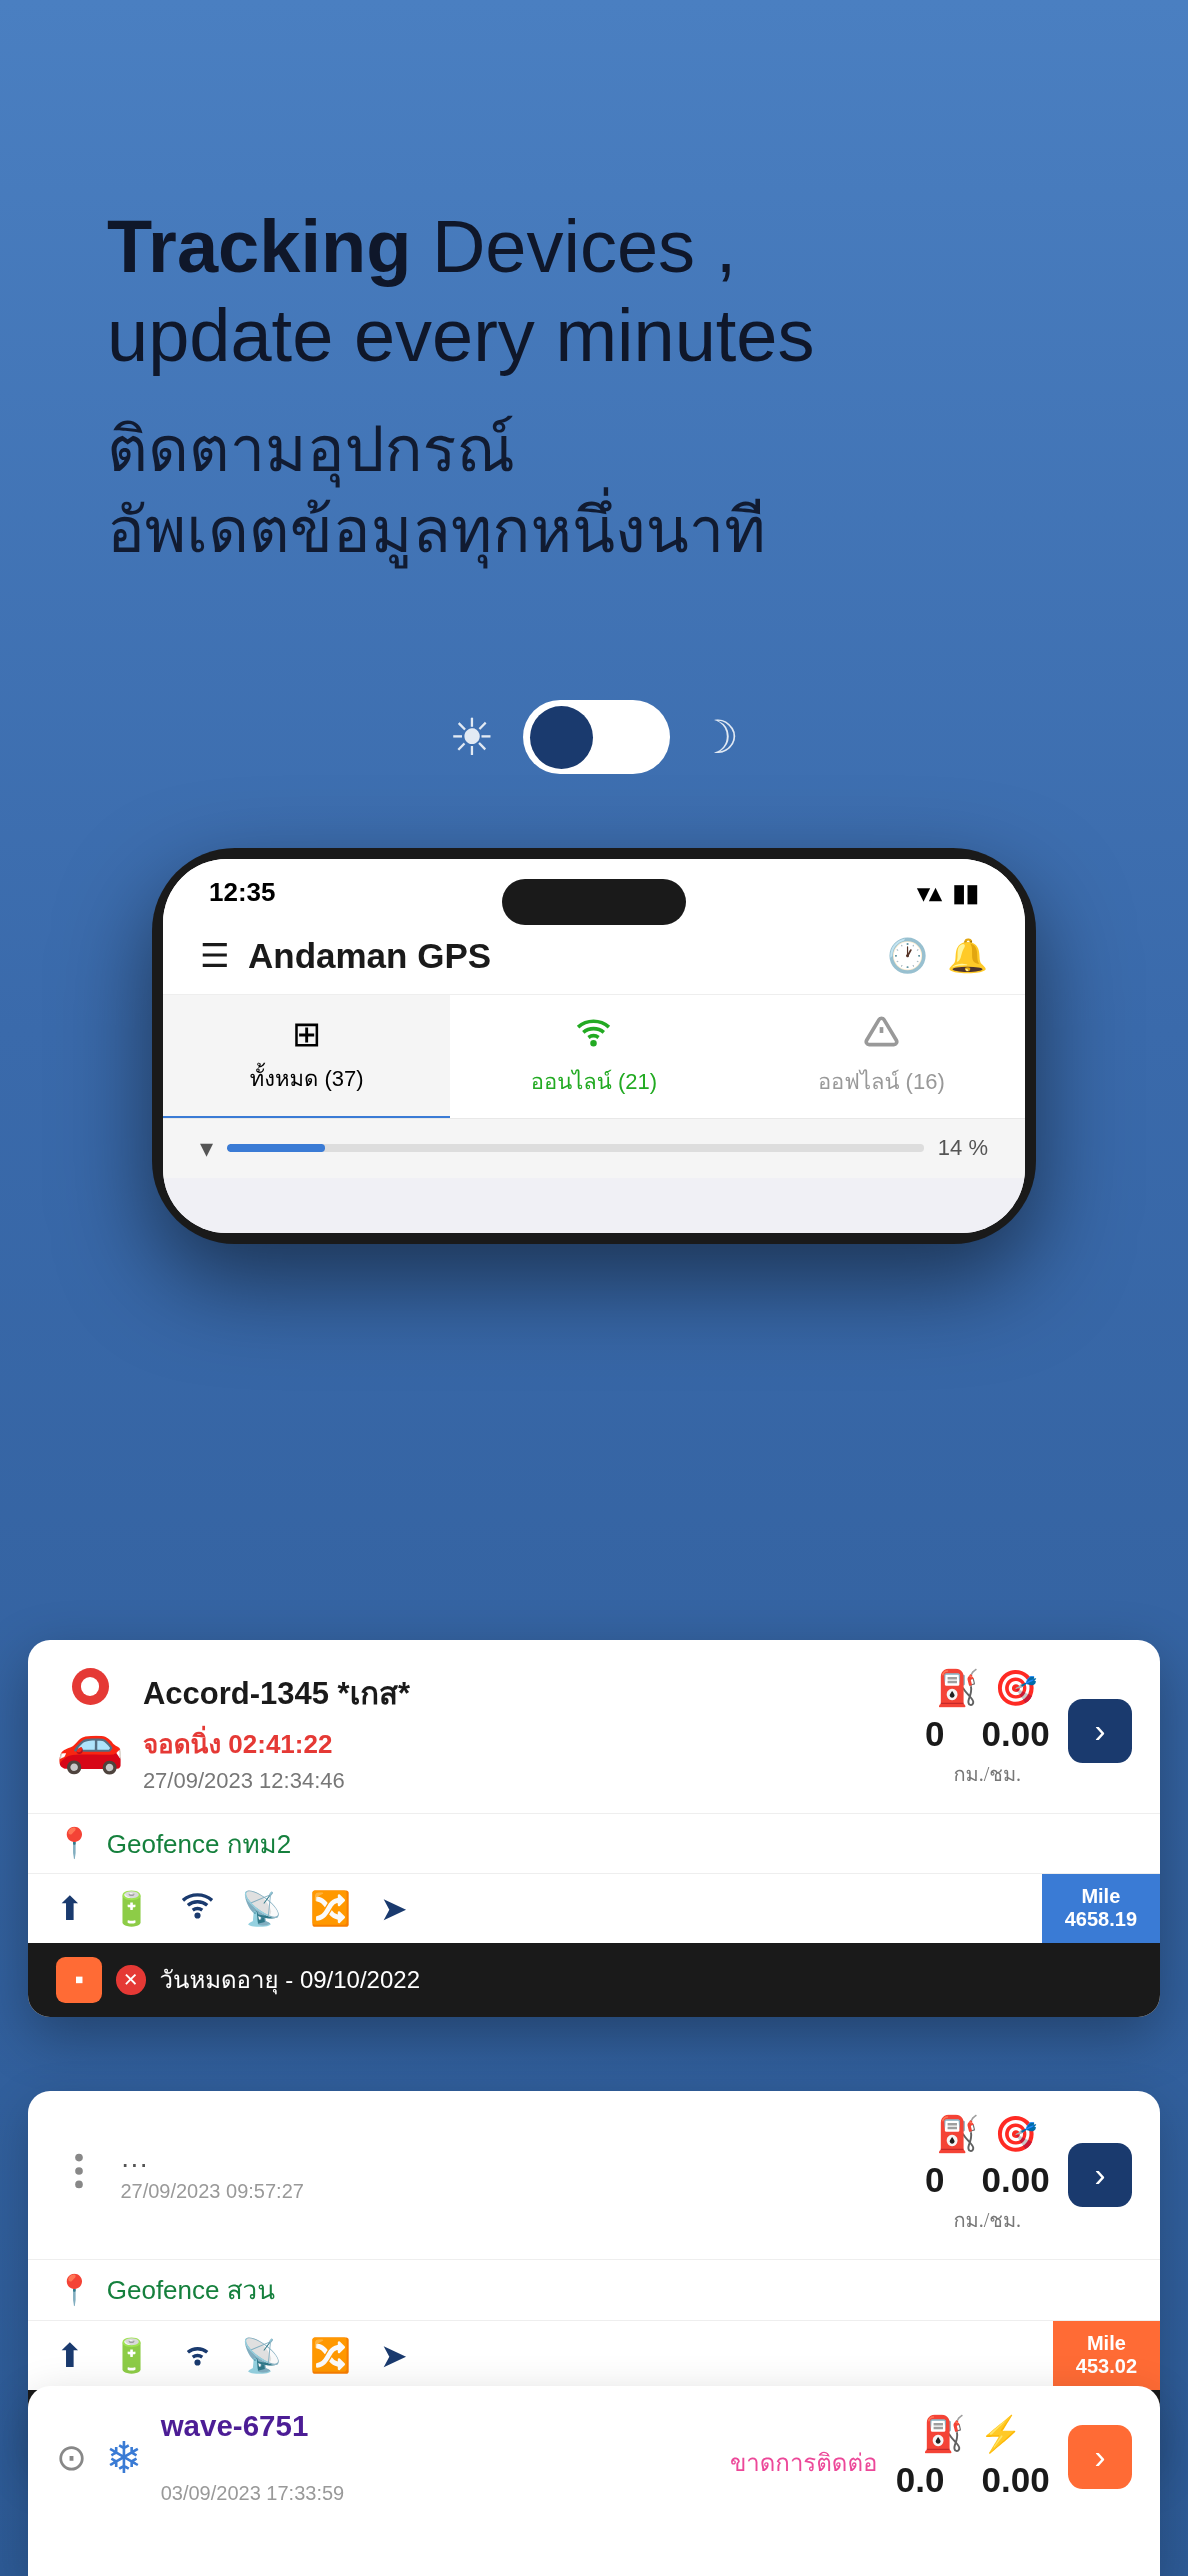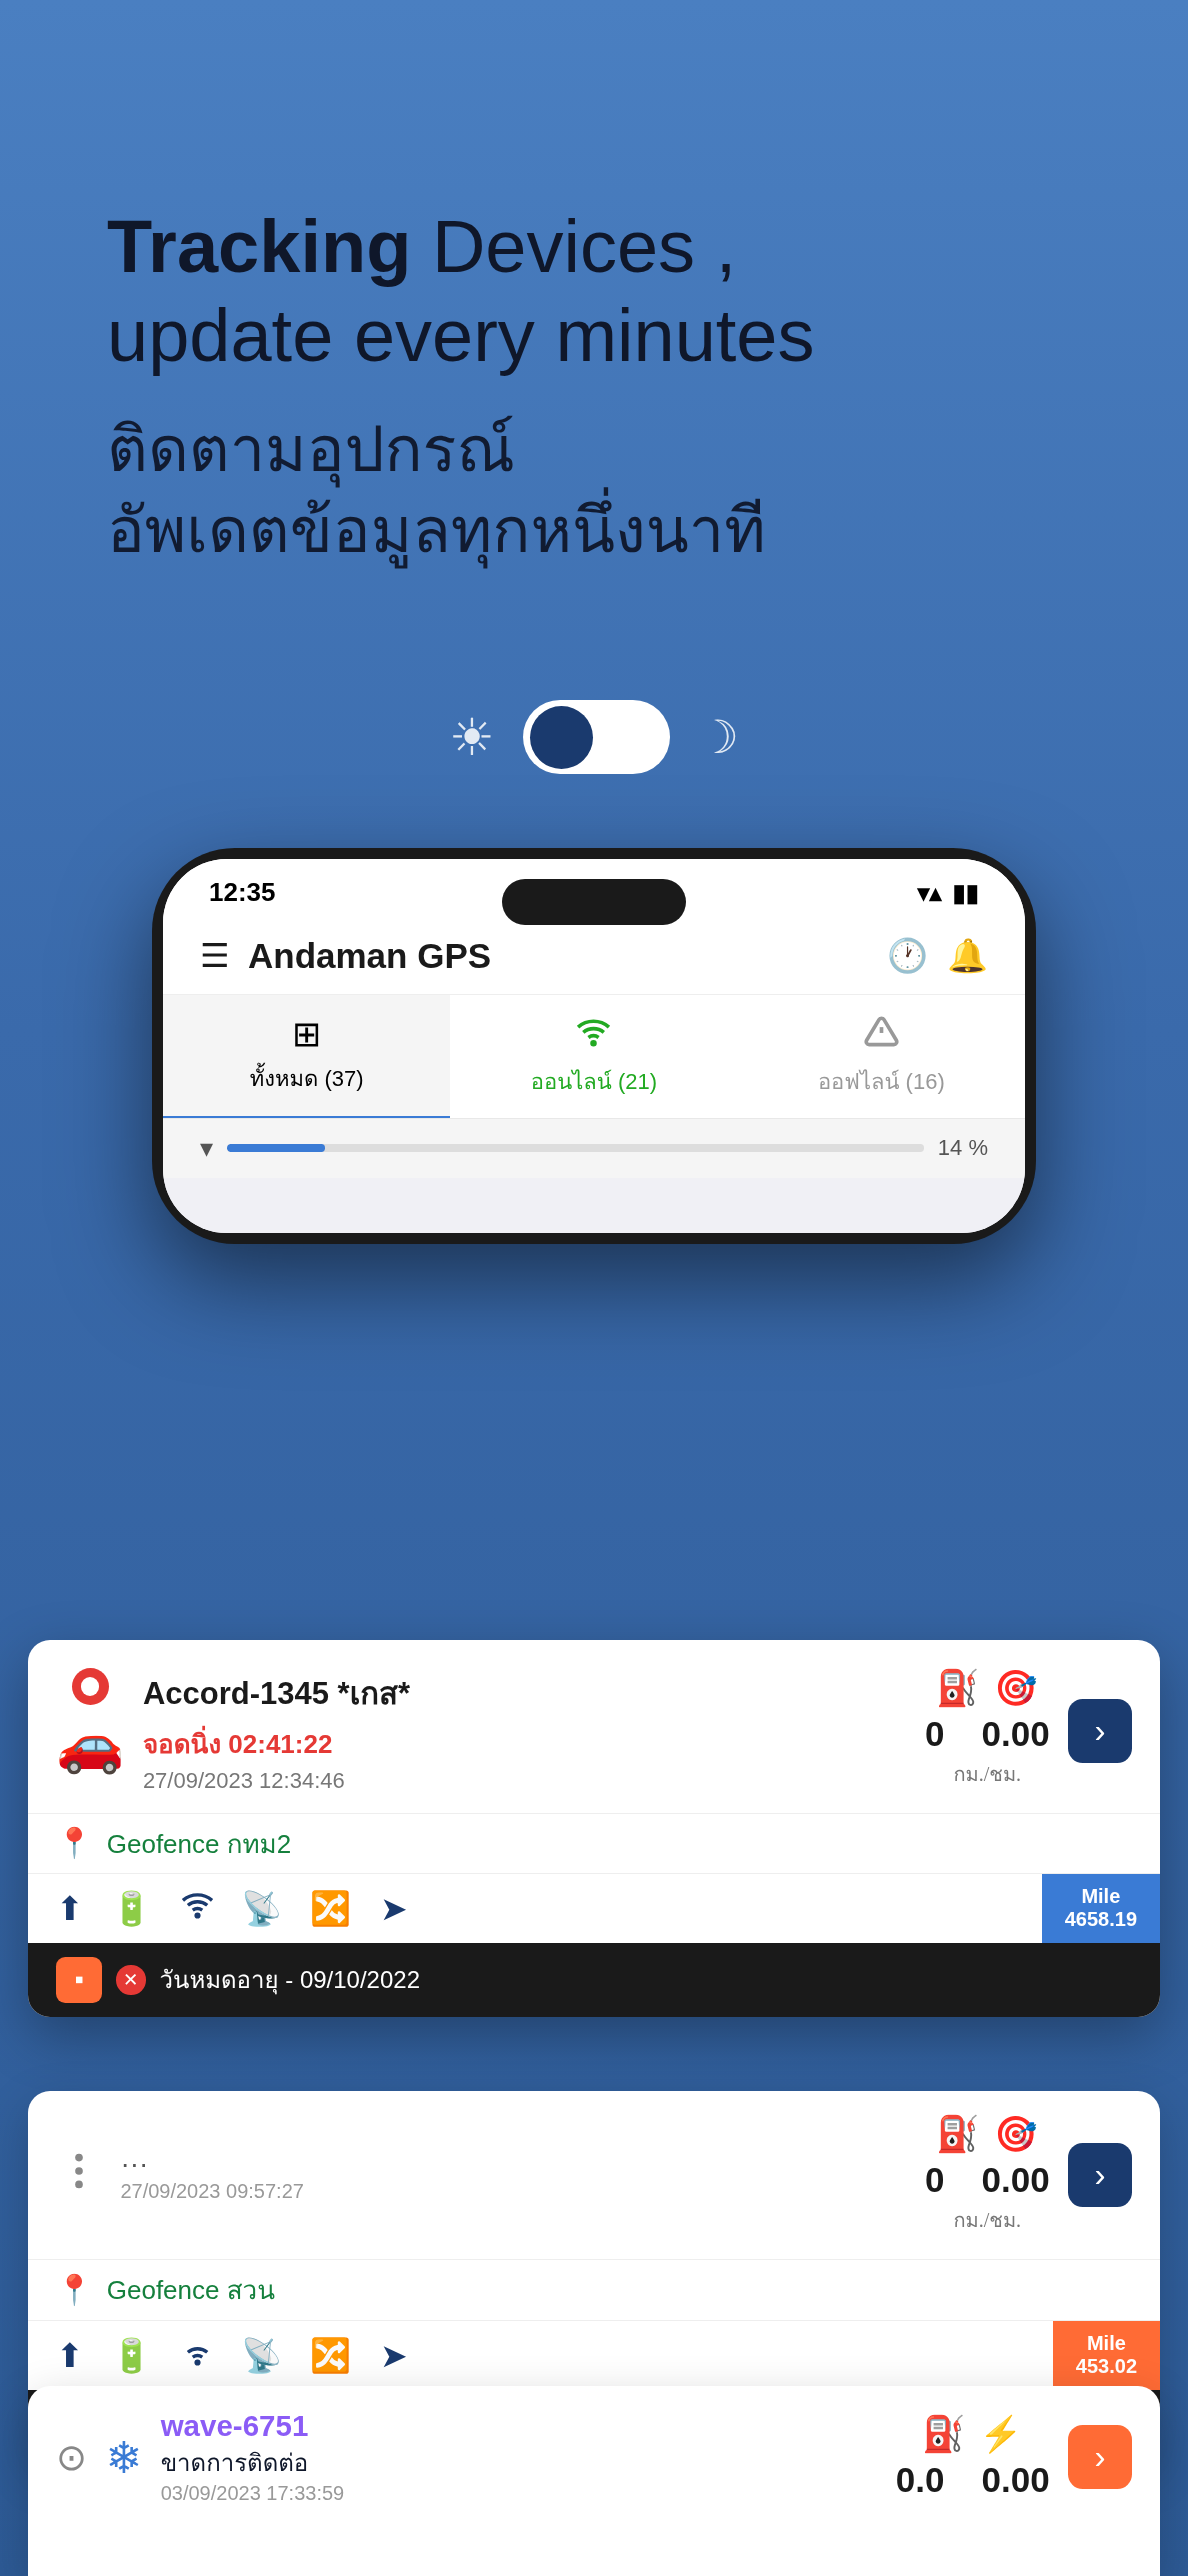--- a/index.html
+++ b/index.html
@@ -523,22 +523,22 @@
       font-size: 37px;
       color: #888;
     }
 
     .snowflake-icon {
       font-size: 44px;
       color: #3a7bd5;
     }
 
     .card3-info { flex: 1; }
-    .card3-name { font-size: 29.5px; font-weight: 700; color: #8b5cf6; }
-    .card3-status { font-size: 24px; color: #0f172a; }
+    .card3-name { font-size: 29.5px; font-weight: 700; color: #4c1d95; }
+    .card3-status { font-size: 24px; color: #ec4899; text-align: right; }
     .card3-timestamp { font-size: 20px; color: #999; }
 
   </style>
 </head>
 <body>
 
 <div class="hero-text">
   <div class="hero-title">
     <span class="bold">Tracking</span>
     <span class="normal"> Devices ,</span>

